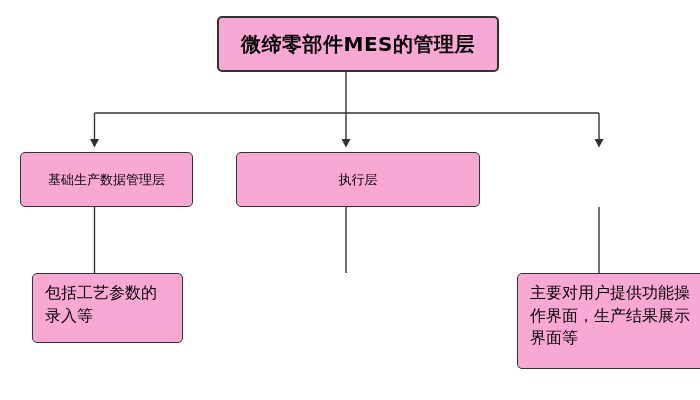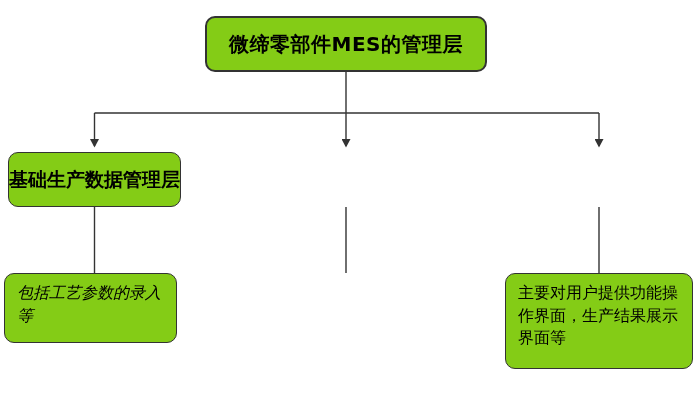--- a/index.html
+++ b/index.html
@@ -13,49 +13,50 @@
     color: #000;
   }
   svg.connectors {
     position: absolute;
     left: 0; top: 0;
     width: 700px; height: 400px;
     pointer-events: none;
   }
   .box {
     position: absolute;
-    background: #84cc16;
+    background: #f9a8d4;
     border: 1.5px solid #333333;
-    border-radius: 10px;
+    border-radius: 5px;
     box-sizing: border-box;
     color: #000000;
+    margin-left: 12px;
   }
   .box.root {
     left: 205px; top: 16px; width: 282px; height: 56px;
     border-width: 2px;
     display: flex; align-items: center; justify-content: center;
     font-weight: bold; font-size: 20px;
     letter-spacing: 0.5px;
   }
   .box.l2 {
     top: 152px; height: 55px;
     display: flex; align-items: center; justify-content: center;
-    font-weight: bold; font-size: 19px;
+    font-weight: normal; font-size: 13px;
   }
   .box.l2.a { left: 8px;   width: 173px; }
   .box.l2.b { left: 224px; width: 244px; }
   .box.l2.c { left: 505px; width: 188px; }
   .box.l3 {
     top: 273px;
     font-size: 16px; font-weight: normal;
     line-height: 1.42;
     padding: 8px 12px;
     text-align: left;
   }
-  .box.l3.a { left: 4px;   width: 173px; height: 70px; font-style: italic;  }
+  .box.l3.a { left: 20px;   width: 151px; height: 70px;  }
   .box.l3.b { left: 224px; width: 244px; height: 116px; }
   .box.l3.c { left: 505px; width: 188px; height: 96px;  }
 </style>
 </head>
 <body>
 
 <div class="canvas">
 
   <svg class="connectors" viewBox="0 0 700 400" xmlns="http://www.w3.org/2000/svg">
     <defs>
@@ -73,20 +74,21 @@
 
     <line x1="94.5" y1="207" x2="94.5" y2="273" stroke="#333333" stroke-width="1.4"></line>
     <line x1="346" y1="207" x2="346" y2="273" stroke="#333333" stroke-width="1.4"></line>
     <line x1="599" y1="207" x2="599" y2="273" stroke="#333333" stroke-width="1.4"></line>
   </svg>
 
   <div class="box root">微缔零部件MES的管理层</div>
 
   <div class="box l2 a">基础生产数据管理层</div>
 
+  <div class="box l2 b">执行层</div>
 
 
   <div class="box l3 a">包括工艺参数的录入等</div>
 
 
   <div class="box l3 c">主要对用户提供功能操作界面，生产结果展示界面等</div>
 
 </div>
 
 </body></html>

